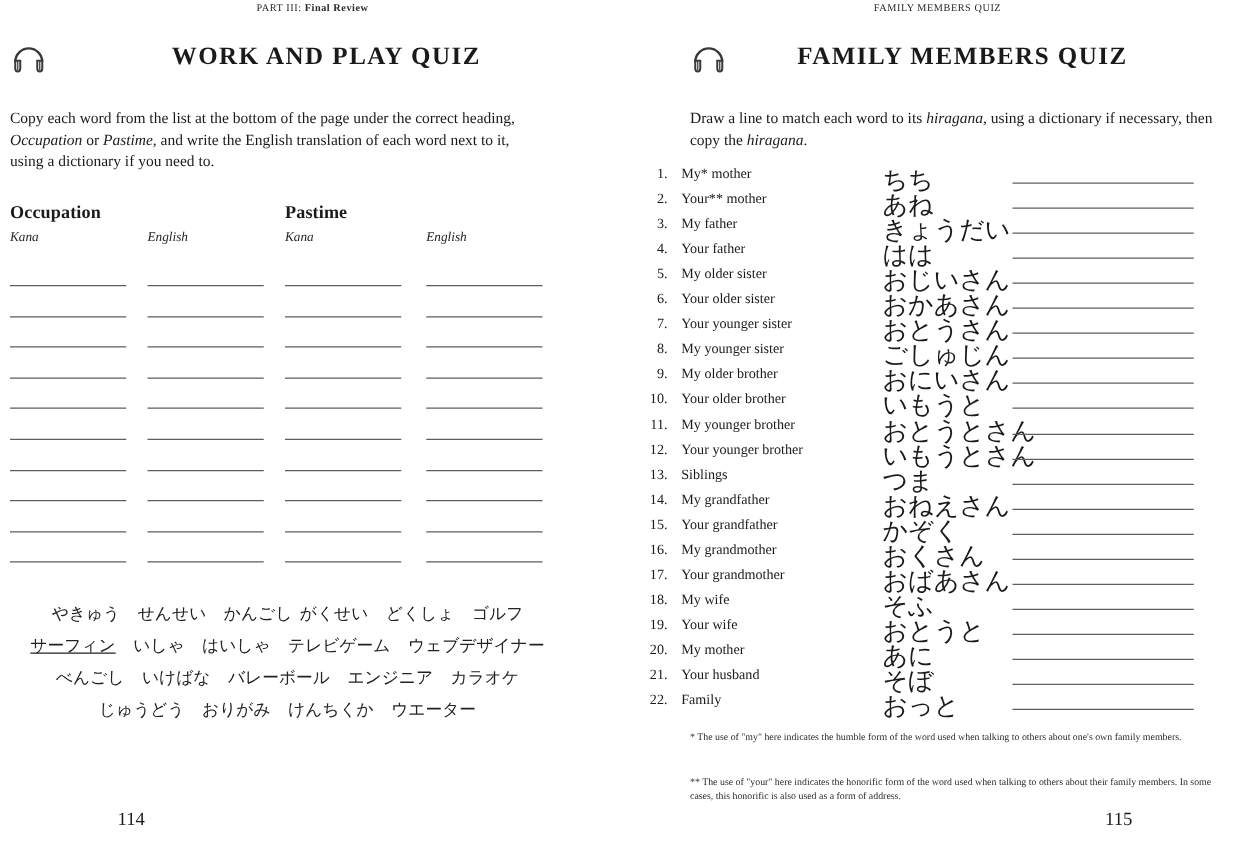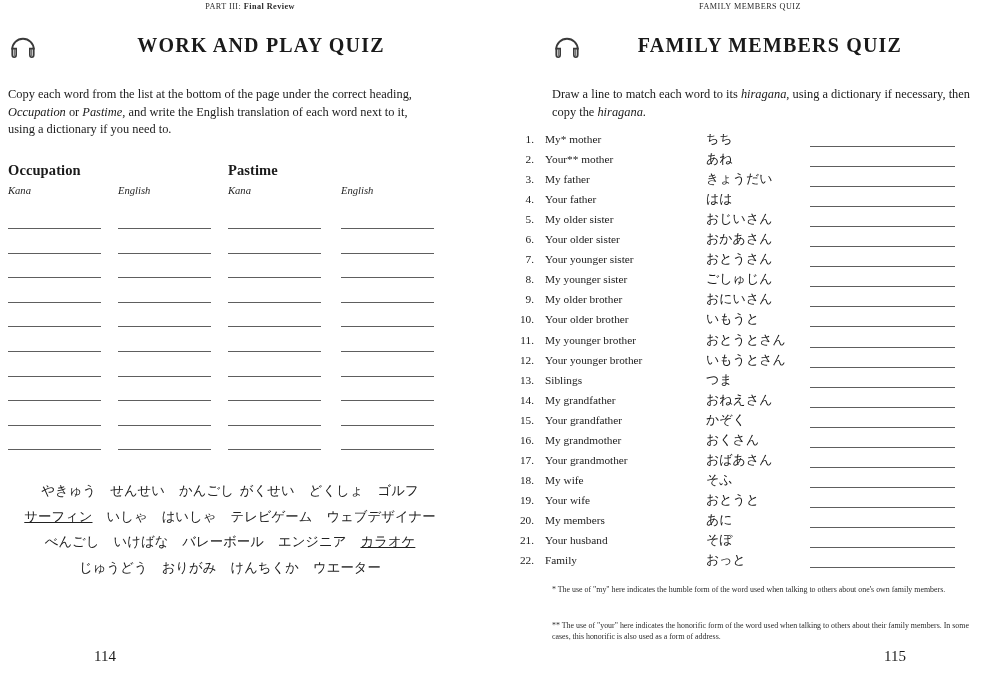--- a/index.html
+++ b/index.html
@@ -129,21 +129,21 @@
   }
   .qeng {
     position: absolute;
     left: 45px;
     font-size: 11.3px;
     white-space: nowrap;
   }
   .qkana {
     position: absolute;
     left: 206px;
-    font-size: 13px;
+    font-size: 20px;
     white-space: nowrap;
     top: -3px;
     text-align: center;
   }
   .qline {
     position: absolute;
     left: 310px;
     width: 145px;
     top: 13px;
     height: 0;
@@ -251,21 +251,21 @@
           <div class="blank-line" style="left: 8px; width: 93px; top: 449.4px;"></div>
           <div class="blank-line" style="left: 118px; width: 93px; top: 449.4px;"></div>
           <div class="blank-line" style="left: 228px; width: 93px; top: 449.4px;"></div>
           <div class="blank-line" style="left: 341px; width: 93px; top: 449.4px;"></div>
         </div>
     </div>
 
     <div class="word-bank">
         <div class="bank-row" style="top: 482px;"><span style="margin-right: 14px;">やきゅう</span><span style="margin-right: 14px;">せんせい</span><span style="margin-right: 6px;">かんごし</span><span style="margin-right: 14px;">がくせい</span><span style="margin-right: 14px;">どくしょ</span><span style="margin-right: 0px;">ゴルフ</span></div>
         <div class="bank-row" style="top: 507.5px;"><span style="margin-right: 14px; text-decoration: underline;">サーフィン</span><span style="margin-right: 14px;">いしゃ</span><span style="margin-right: 14px;">はいしゃ</span><span style="margin-right: 14px;">テレビゲーム</span><span style="margin-right: 0px;">ウェブデザイナー</span></div>
-        <div class="bank-row" style="top: 533px;"><span style="margin-right: 14px;">べんごし</span><span style="margin-right: 14px; font-family: Liberation Mono, monospace;">いけばな</span><span style="margin-right: 14px;">バレーボール</span><span style="margin-right: 14px;">エンジニア</span><span style="margin-right: 0px; text-decoration: underline;">カラオケ</span></div>
+        <div class="bank-row" style="top: 533px;"><span style="margin-right: 14px;">べんごし</span><span style="margin-right: 14px; font-family: Liberation Mono, monospace;">いけばな</span><span style="margin-right: 14px;">バレーボール</span><span style="margin-right: 14px;">エンジニア</span><span style="margin-right: 0px;">カラオケ</span></div>
         <div class="bank-row" style="top: 558.5px;"><span style="margin-right: 14px;">じゅうどう</span><span style="margin-right: 14px;">おりがみ</span><span style="margin-right: 14px;">けんちくか</span><span style="margin-right: 0px;">ウエーター</span></div>
       </div>
 
     <div class="folio">114</div>
   </div>
 
   <div class="page page-right">
 
     <div class="running-head">FAMILY MEMBERS QUIZ</div>
 
@@ -394,21 +394,21 @@
           <span class="qline"></span>
         </div>
         <div class="qrow" style="top: 493.9px;">
           <span class="qnum">19.</span>
           <span class="qeng">Your wife</span>
           <span class="qkana">おとうと</span>
           <span class="qline"></span>
         </div>
         <div class="qrow" style="top: 513.95px;">
           <span class="qnum">20.</span>
-          <span class="qeng">My members</span>
+          <span class="qeng">My mother</span>
           <span class="qkana">あに</span>
           <span class="qline"></span>
         </div>
         <div class="qrow" style="top: 534px;">
           <span class="qnum">21.</span>
           <span class="qeng">Your husband</span>
           <span class="qkana">そぼ</span>
           <span class="qline"></span>
         </div>
         <div class="qrow" style="top: 554.05px;">

